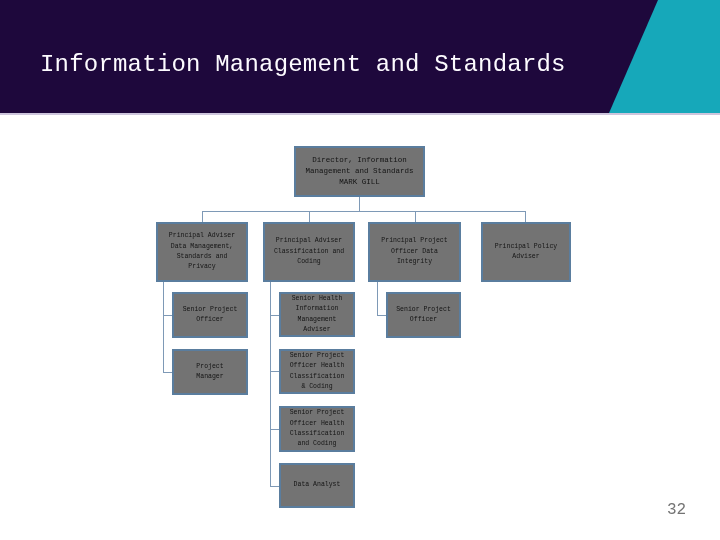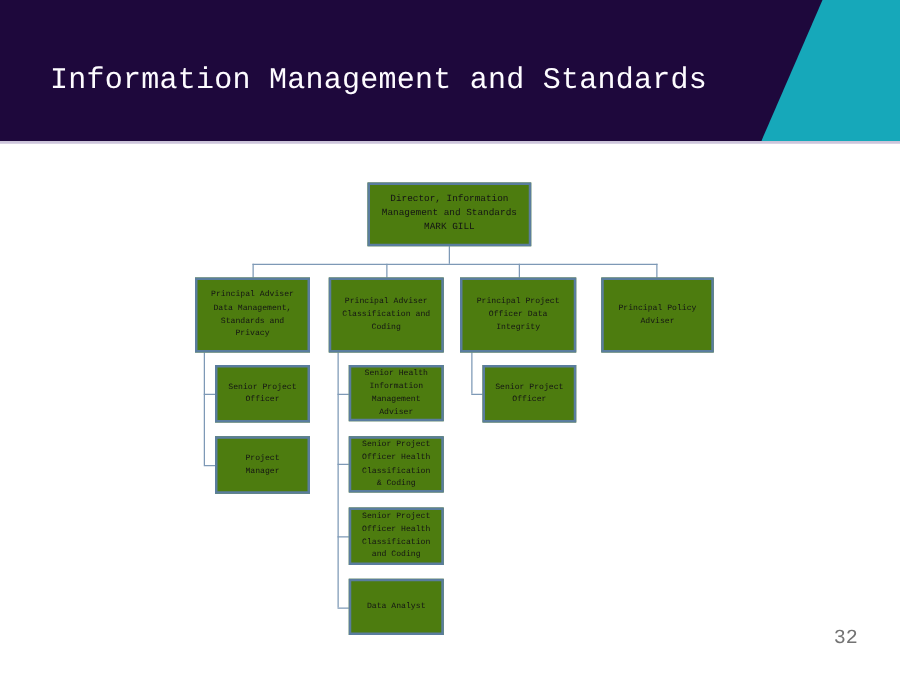--- a/index.html
+++ b/index.html
@@ -8,21 +8,21 @@
 
   
   .header{position:absolute;left:0;top:0;width:720px;height:113px;background:#1e083c;}
   .header-accent{position:absolute;left:0;top:0;width:720px;height:113px;background:#16a8ba;
                  clip-path:polygon(658px 0,720px 0,720px 113px,609px 113px);}
   .header-divider{position:absolute;left:0;top:113px;width:720px;height:2px;background:#cdc5dc;}
   .slide-title{position:absolute;left:40px;top:51px;margin:0;color:#fdfbff;font-size:24px;
                font-weight:400;letter-spacing:0.2px;white-space:nowrap;}
 
   
-  .node{position:absolute;background:#4d7c0f;border:2px solid #5a7d9e;box-sizing:border-box;
+  .node{position:absolute;background:#737373;border:2px solid #5a7d9e;box-sizing:border-box;
         display:flex;align-items:center;justify-content:center;text-align:center;
         color:#141414;font-size:6.5px;line-height:1.6;}
   .node .lines span{display:block;}
   .root{font-size:7.5px;line-height:1.5;padding:0 6px;}
   .branch{padding:0 4px;}
   .leaf{padding:0 7px;}
 
   
   .conn{position:absolute;background:#7e99b6;}
   .hline{height:1px;}

